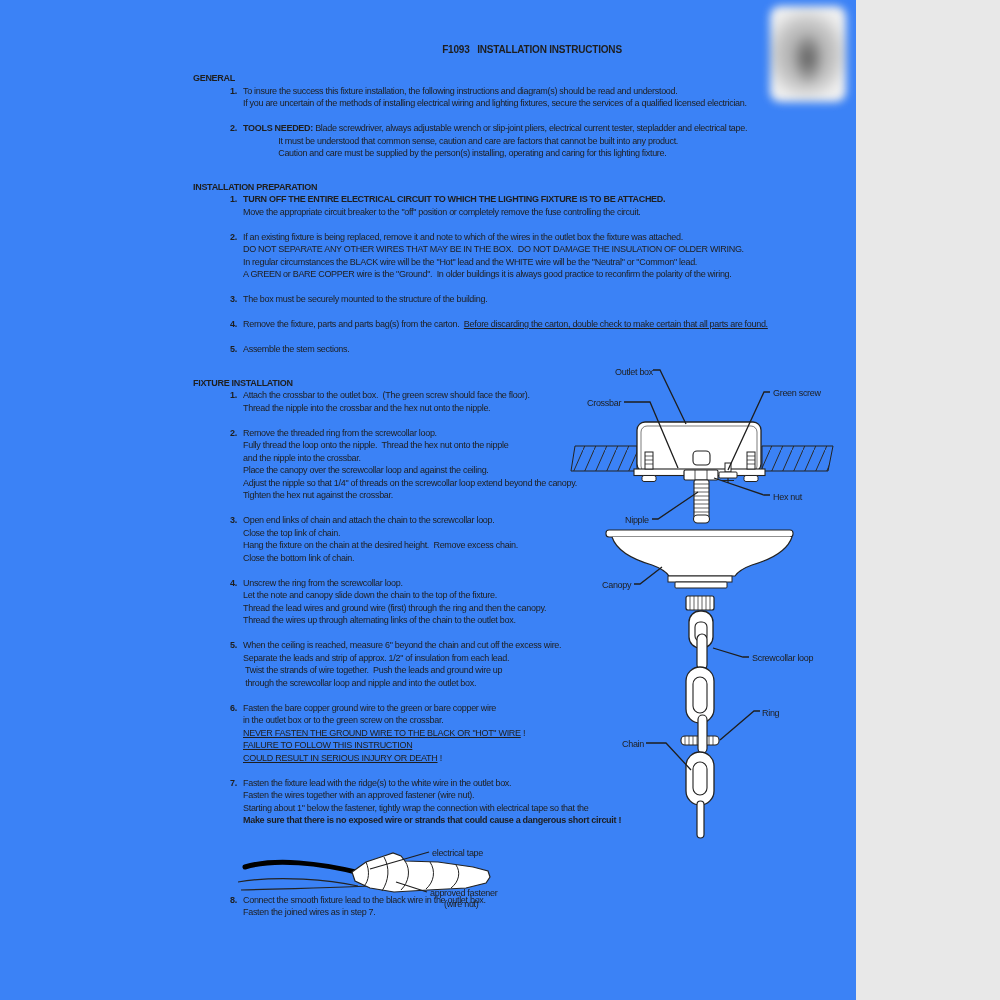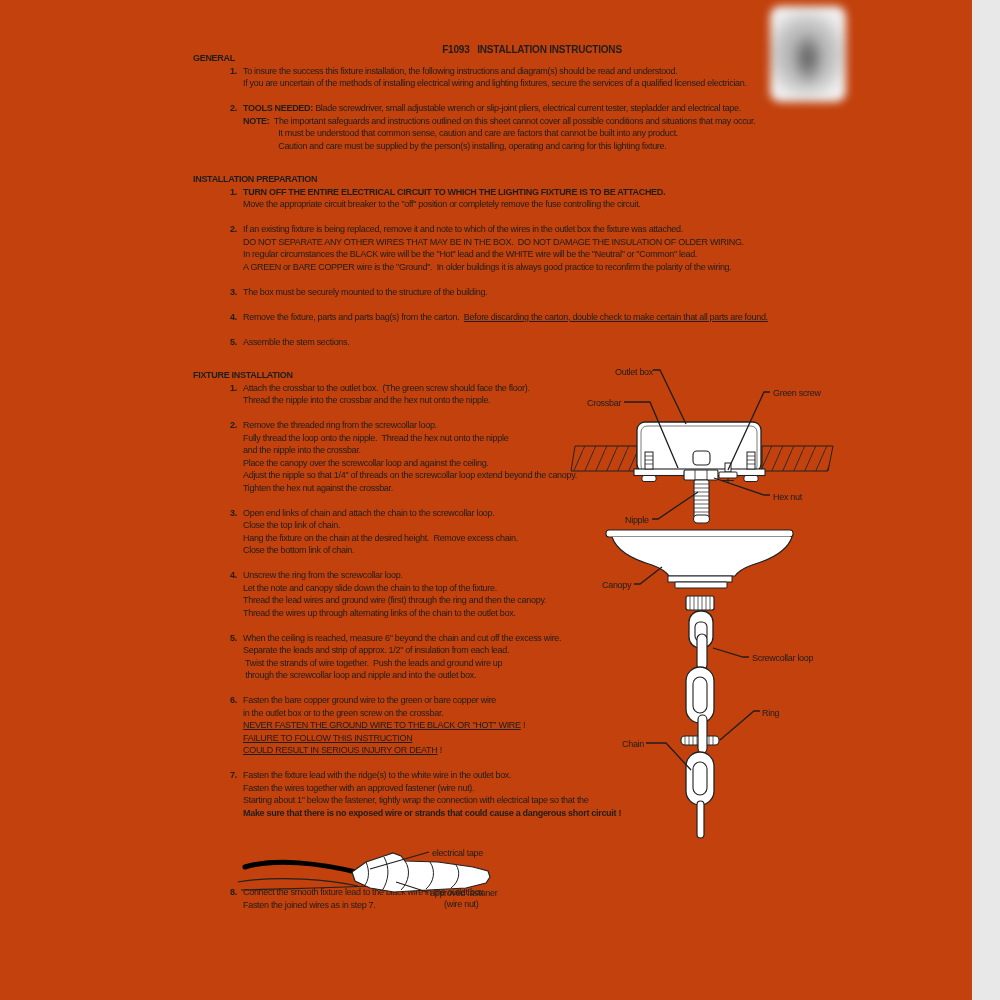--- a/index.html
+++ b/index.html
@@ -1,33 +1,33 @@
 <!DOCTYPE html>
 <html><head>
 <meta charset="utf-8">
 <style>
   html,body{margin:0;padding:0;background:#e8e8e8;}
   .page{
-    position:relative;width:972px;height:1000px;background:#c2410c;
+    position:relative;width:856px;height:1000px;background:#3b82f6;
     font-family:"Liberation Sans",sans-serif;color:#1e1e1e;overflow:hidden;
   }
   .title{
     position:absolute;top:44px;left:0;width:1000px;box-sizing:border-box;
     padding-left:64px;text-align:center;font-weight:bold;font-size:10px;
     letter-spacing:-0.2px;white-space:pre;
   }
   .smudge{
     position:absolute;left:770px;top:6px;width:76px;height:96px;border-radius:10px;
     background:
       radial-gradient(ellipse 30% 40% at 50% 55%, rgba(88,88,88,.85), rgba(88,88,88,0) 70%),
       radial-gradient(ellipse 60% 52% at 48% 50%, #9a9a9a, #c4c4c4 60%, #efefef 95%);
     filter:blur(4px);
   }
   #doc-body{
-    position:absolute;left:193px;top:52px;width:660px;
+    position:absolute;left:193px;top:72px;width:660px;
     font-size:9px;letter-spacing:-0.3px;line-height:12.5px;
   }
   .sec{position:relative;}
   .sec:not(:first-child){margin-top:21px;}
   .heading{font-weight:bold;white-space:pre;}
   .item{margin-top:12.5px;padding-left:50px;position:relative;}
   .heading + .item{margin-top:0;}
   .item[data-num="8."]{margin-top:67px;}
   .line{white-space:pre;}
   .num{position:absolute;left:37px;font-weight:bold;}
@@ -47,22 +47,21 @@
   <div class="title">F1093   INSTALLATION INSTRUCTIONS</div>
 
   <div id="doc-body">
       <div class="sec">
         <div class="heading">GENERAL</div>
         <div class="item" data-num="1.">
           <div class="line"><span class="num">1.</span><span>To insure the success this fixture installation, the following instructions and diagram(s) should be read and understood.</span></div>
           <div class="line"><span>If you are uncertain of the methods of installing electrical wiring and lighting fixtures, secure the services of a qualified licensed electrician.</span></div>
         </div>
         <div class="item" data-num="2.">
-          <div class="line"><span class="num">2.</span><span class="b">TOOLS NEEDED:</span><span> Blade screwdriver, small adjustable wrench or slip-joint pliers, electrical current tester, stepladder and electrical tape.</span></div>
-          <div class="line"><span class="b">NOTE:</span><span>  The important safeguards and instructions outlined on this sheet cannot cover all possible conditions and situations that may occur.</span></div>
+          <div class="line"><span class="num">2.</span><span class="b">TOOLS NEEDED:</span><span> Blade screwdriver, always adjustable wrench or slip-joint pliers, electrical current tester, stepladder and electrical tape.</span></div>
           <div class="line"><span>                It must be understood that common sense, caution and care are factors that cannot be built into any product.</span></div>
           <div class="line"><span>                Caution and care must be supplied by the person(s) installing, operating and caring for this lighting fixture.</span></div>
         </div>
       </div>
       <div class="sec">
         <div class="heading">INSTALLATION PREPARATION</div>
         <div class="item" data-num="1.">
           <div class="line"><span class="num">1.</span><span class="b">TURN OFF THE ENTIRE ELECTRICAL CIRCUIT TO WHICH THE LIGHTING FIXTURE IS TO BE ATTACHED.</span></div>
           <div class="line"><span>Move the appropriate circuit breaker to the "off" position or completely remove the fuse controlling the circuit.</span></div>
         </div>

